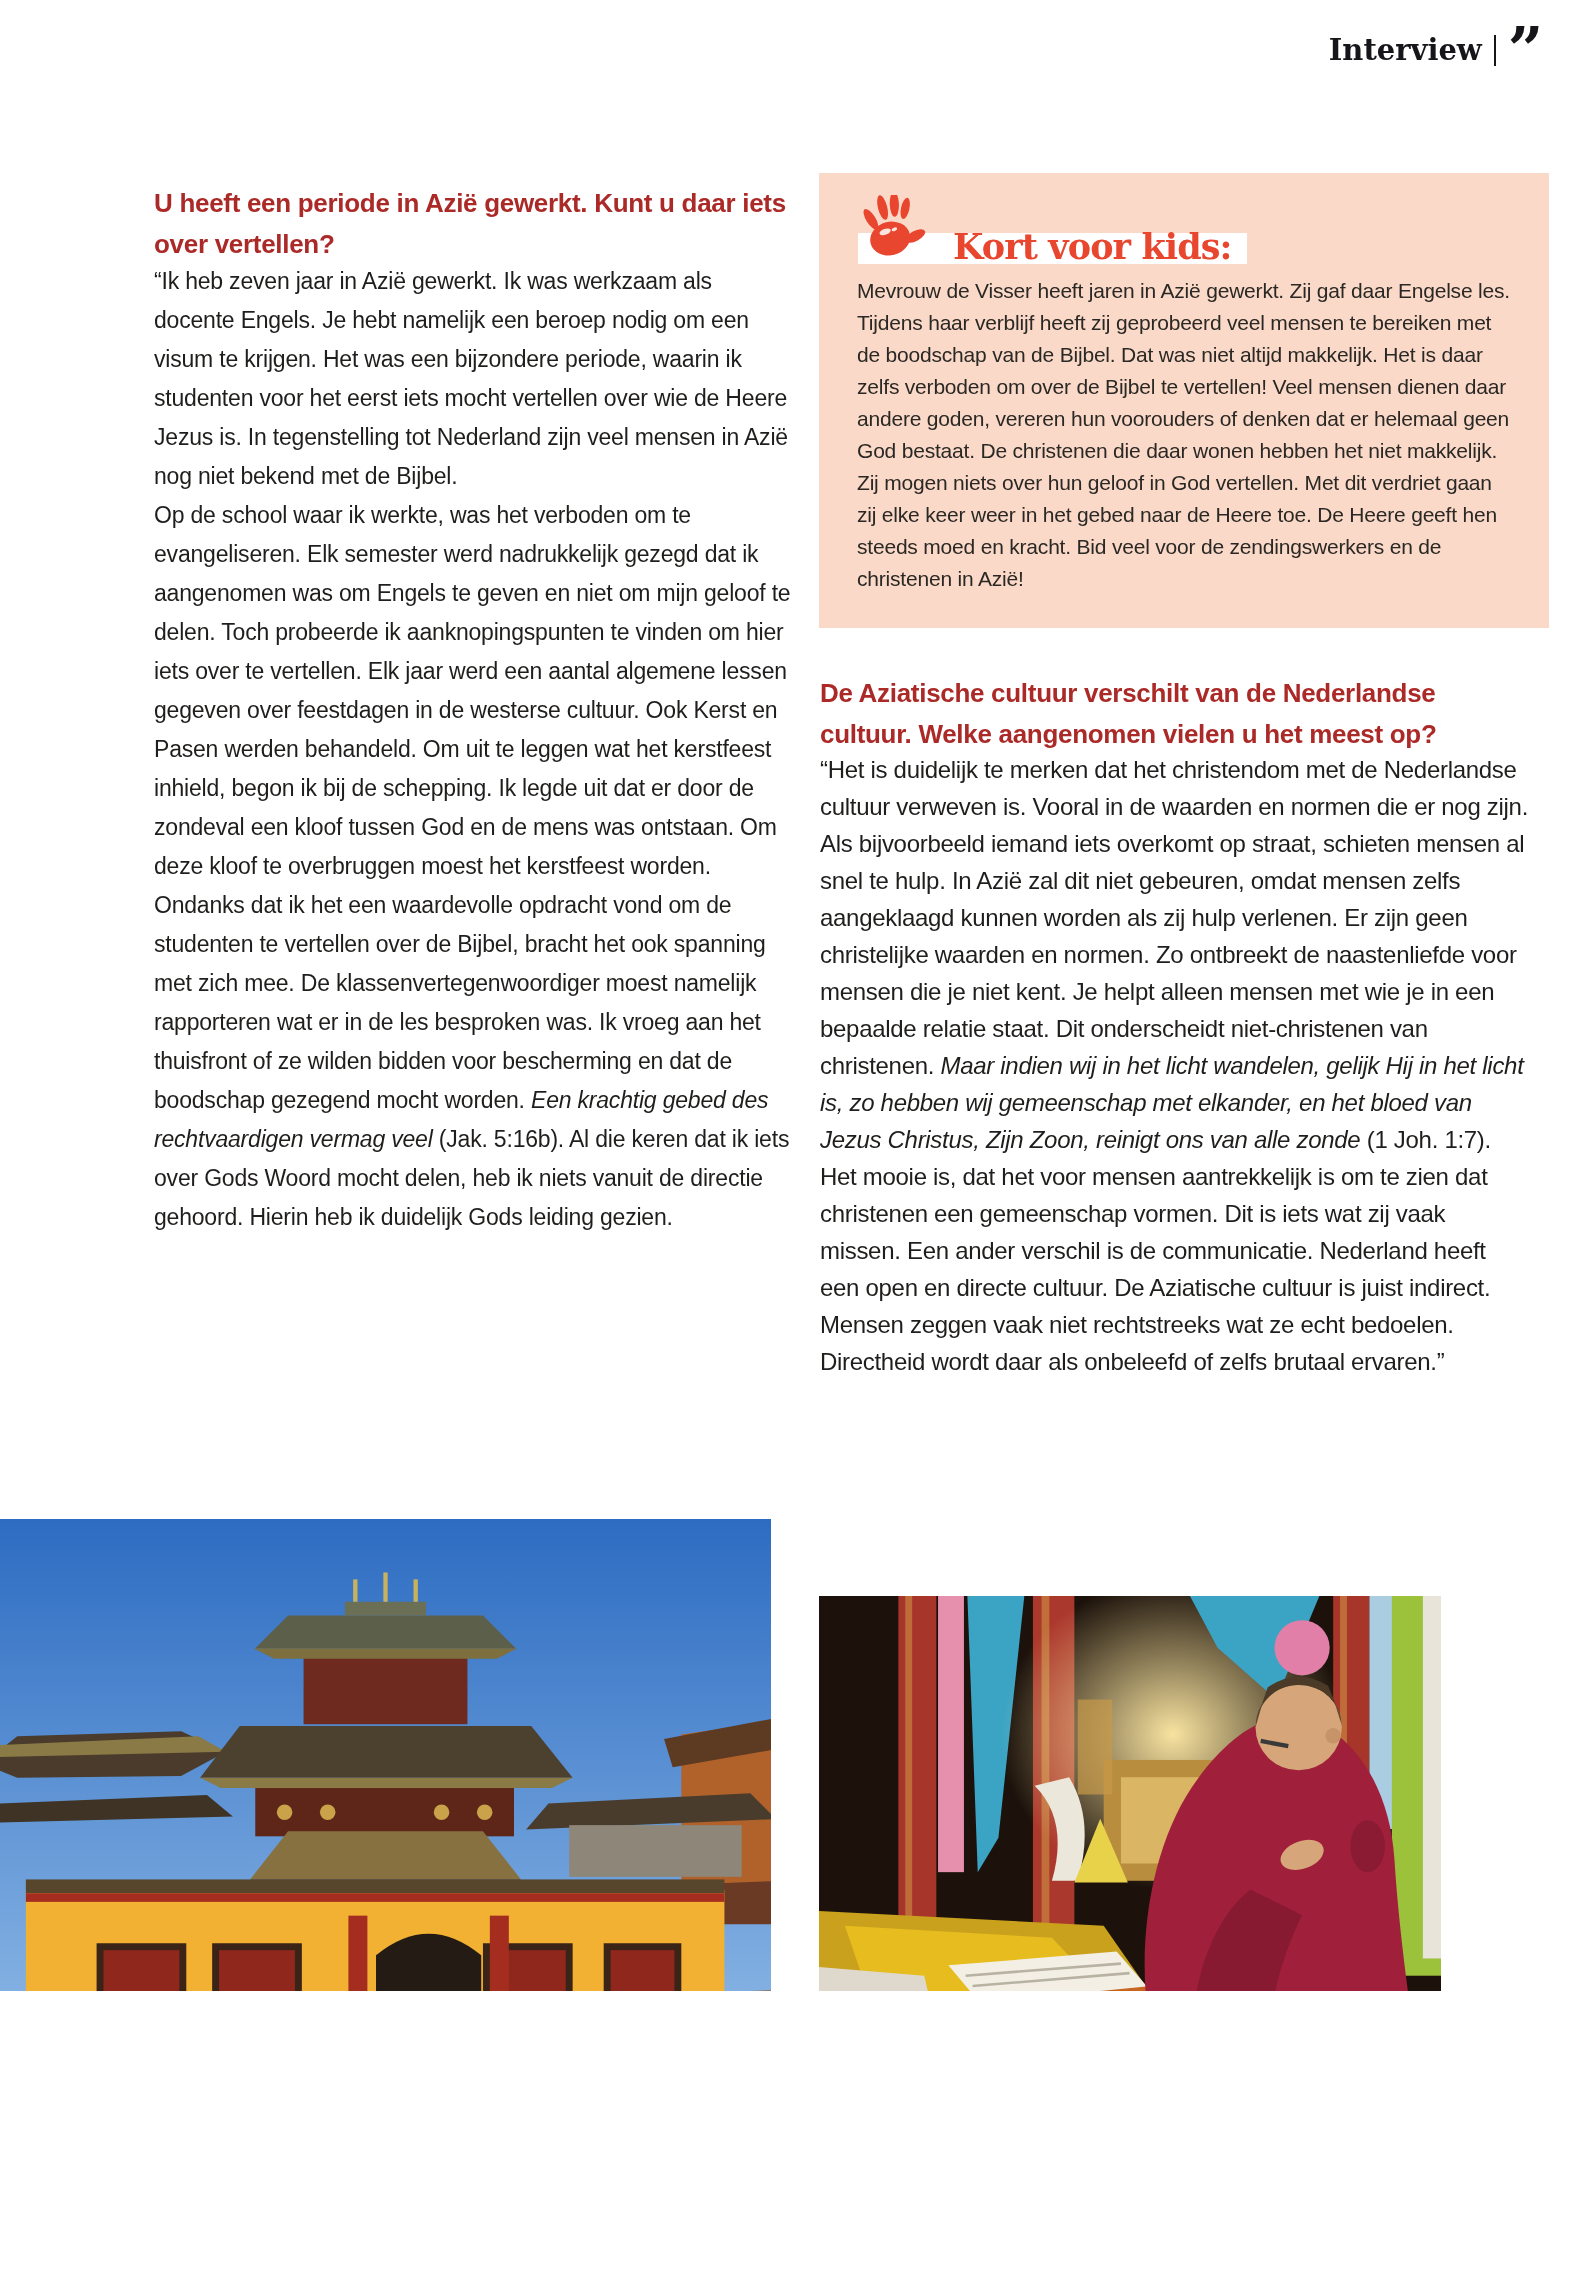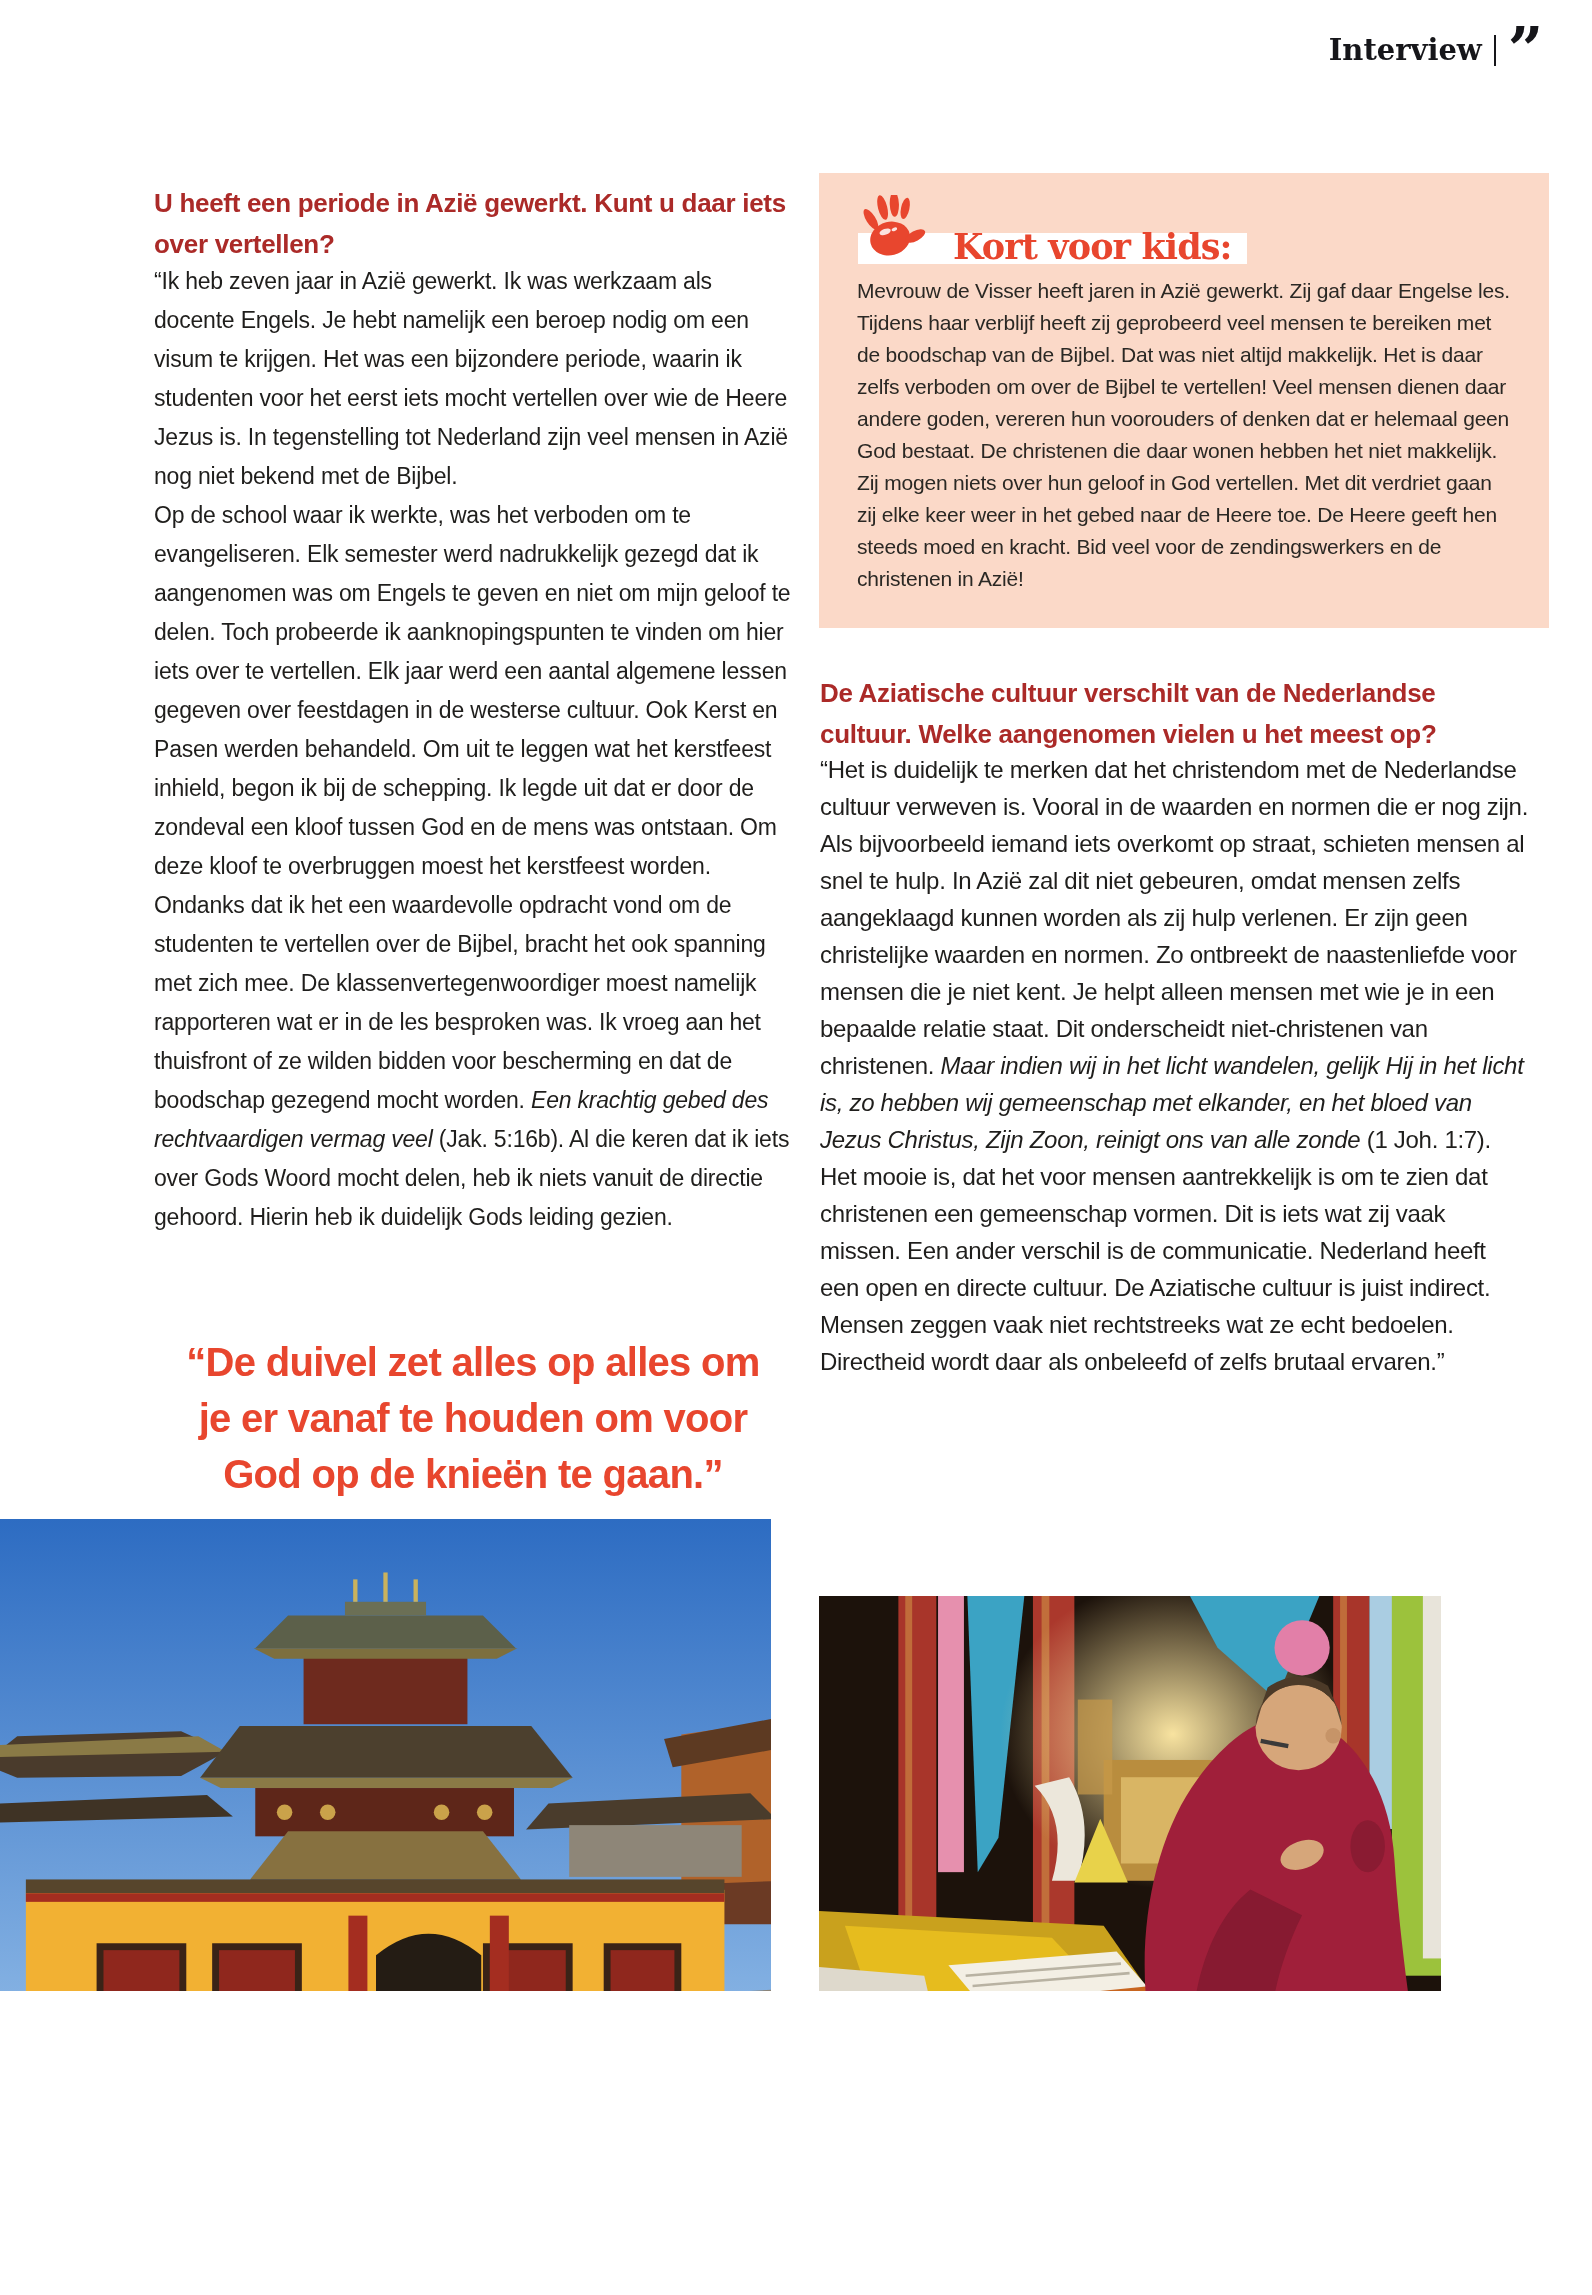--- a/index.html
+++ b/index.html
@@ -78,25 +78,20 @@
     <span class="header-divider"></span>
     <span class="quote-glyph">”</span>
   </div>
 
   <div class="q-heading q1">U heeft een periode in Azië gewerkt. Kunt u daar iets over vertellen?</div>
   <div class="answer1 body-copy">
       <p><span>“Ik heb zeven jaar in Azië gewerkt. Ik was werkzaam als docente Engels. Je hebt namelijk een beroep nodig om een visum te krijgen. Het was een bijzondere periode, waarin ik studenten voor het eerst iets mocht vertellen over wie de Heere Jezus is. In tegenstelling tot Nederland zijn veel mensen in Azië nog niet bekend met de Bijbel.</span></p>
       <p><span>Op de school waar ik werkte, was het verboden om te evangeliseren. Elk semester werd nadrukkelijk gezegd dat ik aangenomen was om Engels te geven en niet om mijn geloof te delen. Toch probeerde ik aanknopingspunten te vinden om hier iets over te vertellen. Elk jaar werd een aantal algemene lessen gegeven over feestdagen in de westerse cultuur. Ook Kerst en Pasen werden behandeld. Om uit te leggen wat het kerstfeest inhield, begon ik bij de schepping. Ik legde uit dat er door de zondeval een kloof tussen God en de mens was ontstaan. Om deze kloof te overbruggen moest het kerstfeest worden. Ondanks dat ik het een waardevolle opdracht vond om de studenten te vertellen over de Bijbel, bracht het ook spanning met zich mee. De klassenvertegenwoordiger moest namelijk rapporteren wat er in de les besproken was. Ik vroeg aan het thuisfront of ze wilden bidden voor bescherming en dat de boodschap gezegend mocht worden. </span><i>Een krachtig gebed des rechtvaardigen vermag veel</i><span> (Jak. 5:16b). Al die keren dat ik iets over Gods Woord mocht delen, heb ik niets vanuit de directie gehoord. Hierin heb ik duidelijk Gods leiding gezien.</span></p>
     </div>
 
-  <div class="pull-quote">
-      <div>“De duivel zet alles op alles om</div>
-      <div>je er vanaf te houden om voor</div>
-      <div>God op de knieën te gaan.”</div>
-    </div>
 
   <div class="kids-box">
     <div class="kids-title-band">
       <span class="kids-title">Kort voor kids:</span>
     </div>
     <svg class="hand-icon" viewBox="0 0 80 80">
       <g fill="#e8462e">
         <ellipse cx="36" cy="52" rx="24" ry="20" transform="rotate(-14 36 52)"></ellipse>
         <ellipse cx="13" cy="29" rx="5.5" ry="14" transform="rotate(-32 13 29)"></ellipse>
         <ellipse cx="27" cy="15" rx="5.5" ry="15" transform="rotate(-14 27 15)"></ellipse>

